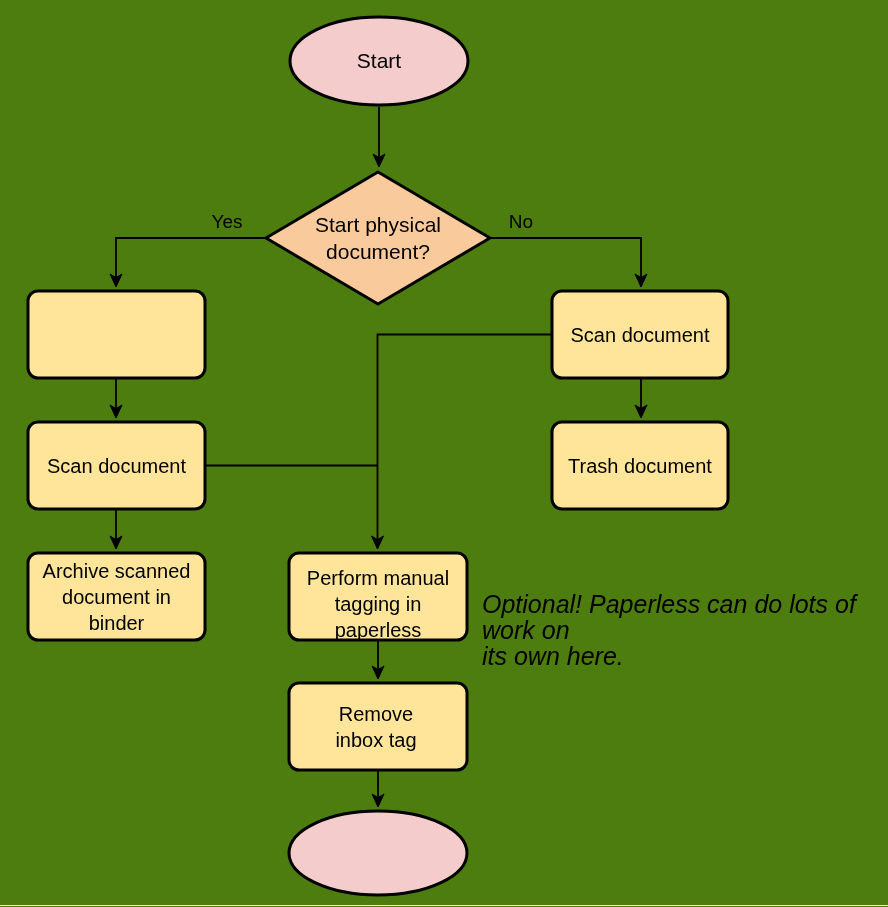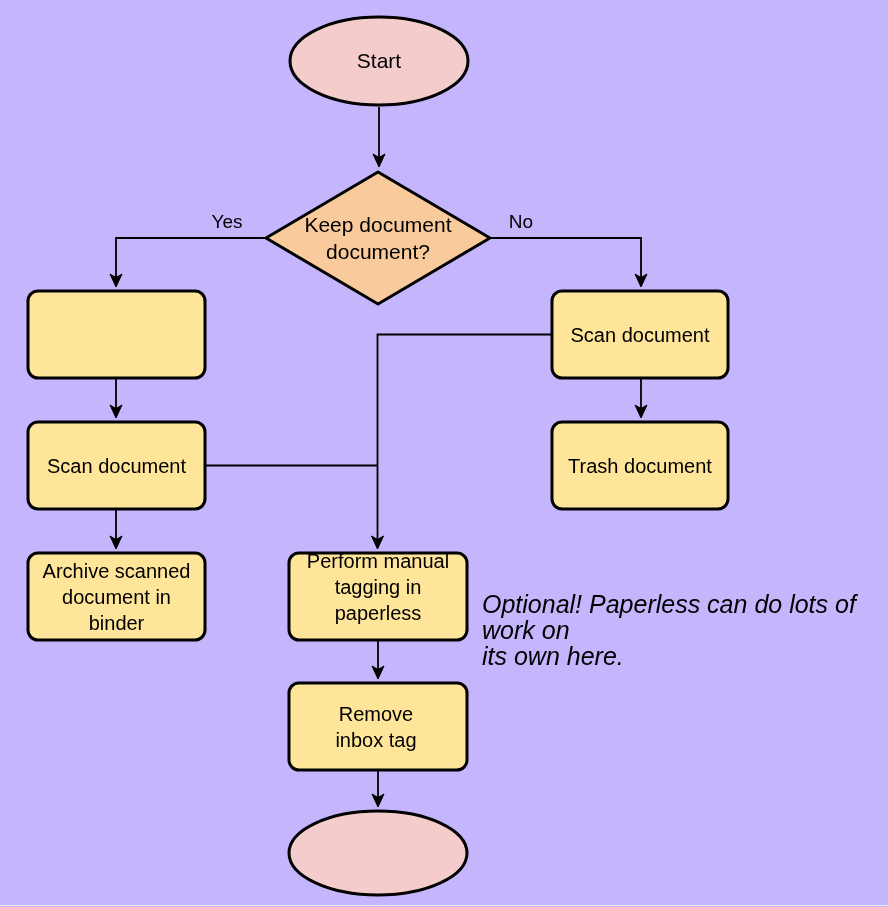--- a/index.html
+++ b/index.html
@@ -4,21 +4,21 @@
 <style>
   html, body {
     margin: 0;
     padding: 0;
     background: #ffffff;
   }
   .stage {
     position: relative;
     width: 888px;
     height: 907px;
-    background: #c4b5fd;
+    background: #4d7c0f;
     font-family: "Liberation Sans", sans-serif;
     color: #000000;
     overflow: hidden;
   }
   .stage svg {
     position: absolute;
     left: 0;
     top: 0;
   }
   .label {
@@ -87,39 +87,39 @@
     <rect x="28" y="553" width="177" height="87" rx="10" stroke="#000000" stroke-width="3" fill="#ffe599"></rect>
     <rect x="552" y="291" width="176" height="87" rx="10" stroke="#000000" stroke-width="3" fill="#ffe599"></rect>
     <rect x="552" y="422" width="176" height="87" rx="10" stroke="#000000" stroke-width="3" fill="#ffe599"></rect>
     <rect x="289" y="553" width="178" height="87" rx="10" stroke="#000000" stroke-width="3" fill="#ffe599"></rect>
     <rect x="289" y="683" width="178" height="87" rx="10" stroke="#000000" stroke-width="3" fill="#ffe599"></rect>
     <ellipse cx="378" cy="853" rx="89" ry="42" stroke="#000000" stroke-width="3" fill="#f4cccc"></ellipse>
   </svg>
 
   <div class="label term" style="left:290px; top:17px; width:178px; height:88px;">Start</div>
 
-  <div class="label dec" style="left:266px; top:172px; width:224px; height:132px;">Keep document
+  <div class="label dec" style="left:266px; top:172px; width:224px; height:132px;">Start physical
 document?</div>
 
   <div class="label edge-label" style="left:197px; top:209px; width:60px; height:26px;">Yes</div>
 
   <div class="label edge-label" style="left:491px; top:209px; width:60px; height:26px;">No</div>
 
 
   <div class="label proc" style="left:28px; top:422px; width:177px; height:87px;">Scan document</div>
 
   <div class="label proc" style="left:28px; top:553px; width:177px; height:87px;">Archive scanned
 document in
 binder</div>
 
   <div class="label proc" style="left:552px; top:291px; width:176px; height:87px;">Scan document</div>
 
   <div class="label proc" style="left:552px; top:422px; width:176px; height:87px;">Trash document</div>
 
-  <div class="label proc" style="left:289px; top:552px; width:178px; height:69px;text-align:center;">Perform manual
+  <div class="label proc" style="left:289px; top:569px; width:178px; height:69px;text-align:center;">Perform manual
 tagging in
 paperless</div>
 
   <div class="label proc" style="left:289px; top:683px; width:174px; height:87px;">Remove
 inbox tag</div>
 
 
   <div class="note">Optional! Paperless can do lots of work on
 its own here.</div>
 

